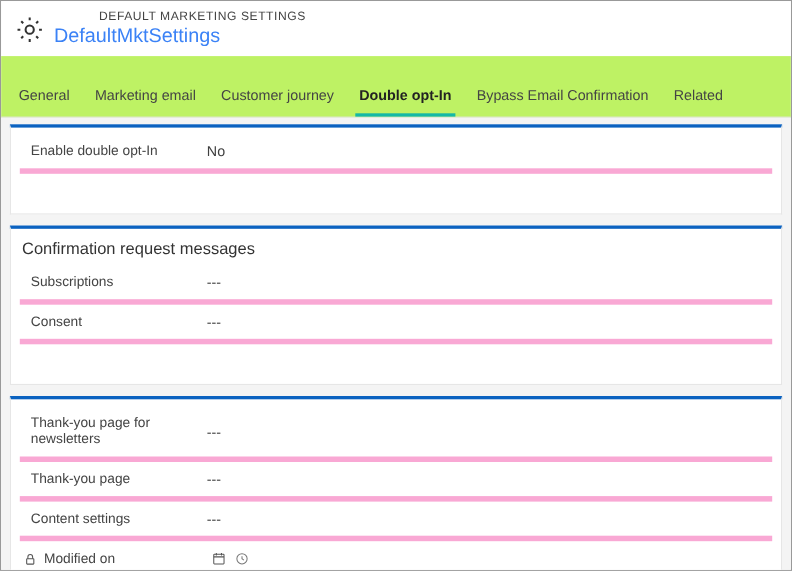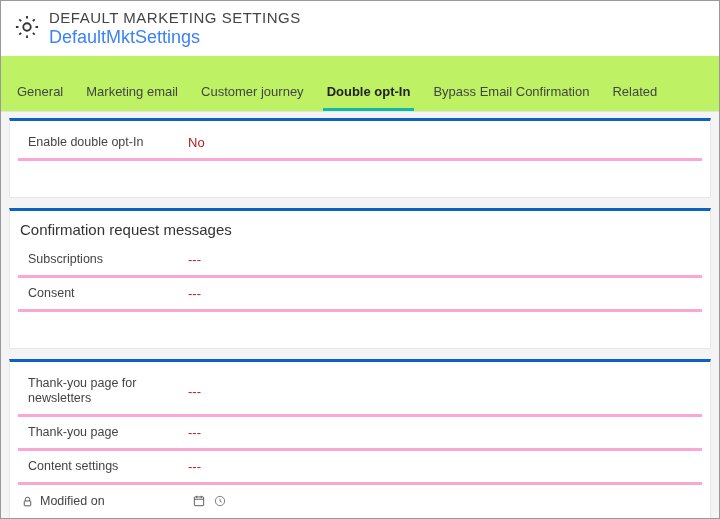--- a/index.html
+++ b/index.html
@@ -24,23 +24,24 @@
     background: #fff;
   }
   .gear {
     width: 28px; height: 28px;
     margin-right: 8px;
     margin-top: 4px;
     color: #333;
   }
   .title-block { display: flex; flex-direction: column; }
   .sub-title {
-    font-size: 15px;
+    font-size: 11px;
     letter-spacing: 0.5px;
     color: #444;
+    margin-left: 41px;
   }
   .main-title {
     font-size: 18px;
     color: #3b82f6;
     margin-top: 1px;
   }
   .tab-area {
     background: #bef264;
     border-bottom: 1px solid #e3e3e3;
     padding: 22px 12px 0 12px;
@@ -73,34 +74,34 @@
   .panel:last-child { margin-bottom: 0; }
   .section-title {
     font-size: 15px;
     color: #333;
     padding: 4px 2px 6px 2px;
   }
   .row {
     display: flex;
     align-items: center;
     padding: 8px 0 8px 10px;
-    border-bottom: 3px solid #f9a8d4;
+    border-bottom: 5px solid #f9a8d4;
     min-height: 32px;
   }
   .row:last-child { border-bottom: none; }
   .label {
     width: 160px;
     font-size: 12.5px;
     color: #444;
     padding-right: 8px;
     line-height: 1.2;
   }
   .value {
     font-size: 13px;
-    color: #b91c1c;
+    color: #404040;
   }
   .row.modified { padding-left: 0; }
   .lock-col {
     width: 18px;
     display: flex;
     justify-content: center;
     align-items: center;
     color: #666;
   }
   .label.mod { width: 152px; padding-left: 4px; }

